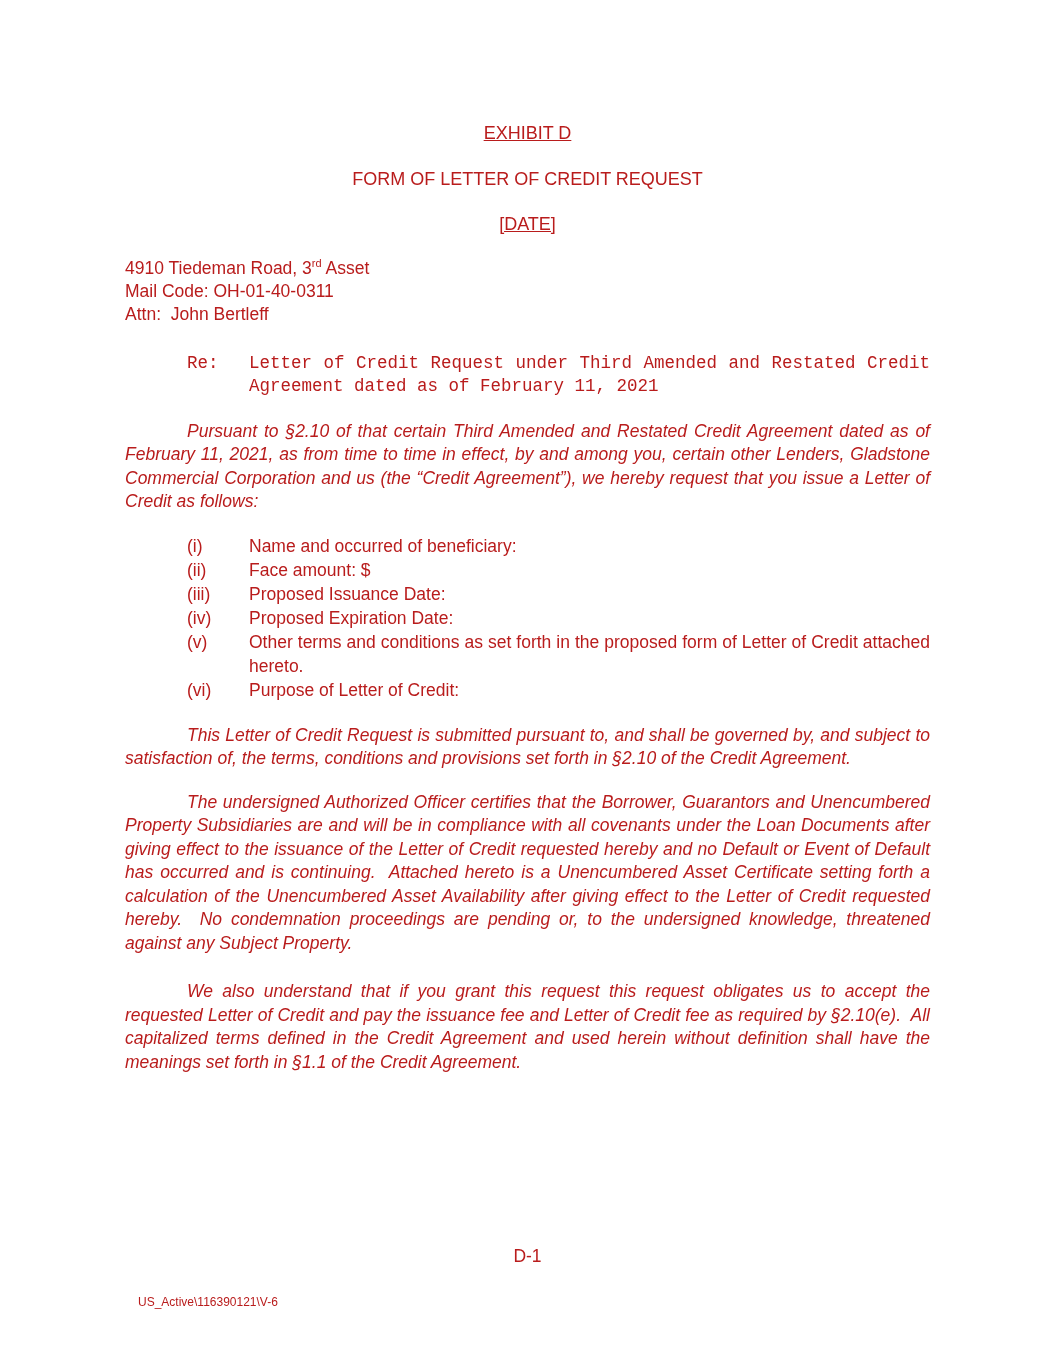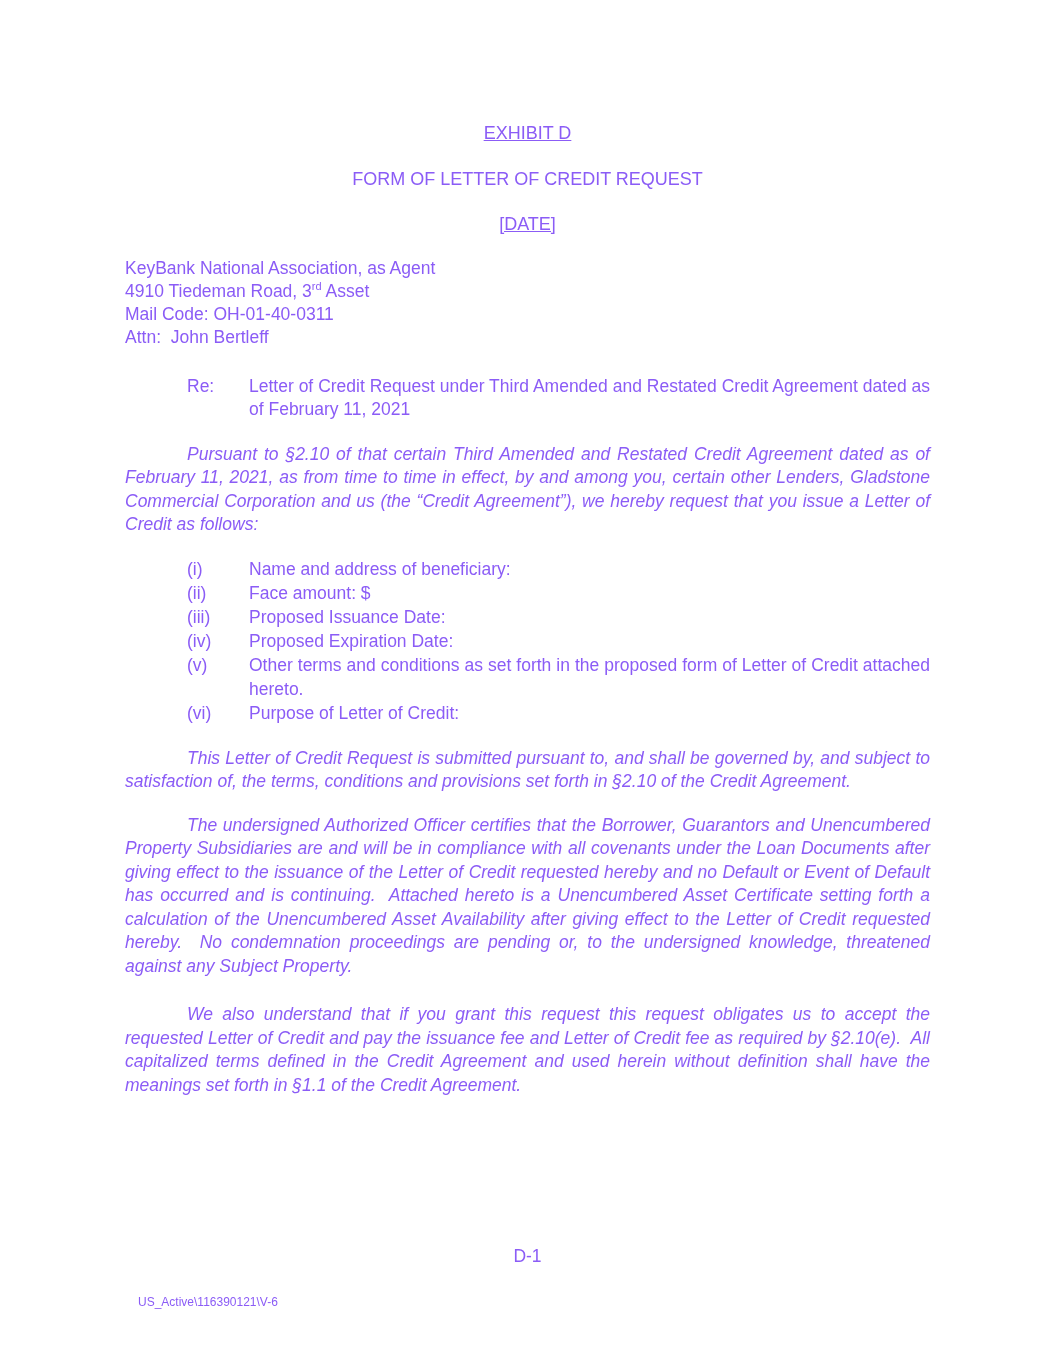--- a/index.html
+++ b/index.html
@@ -2,21 +2,21 @@
 <html><head>
 <meta charset="utf-8">
 <style>
   html, body { margin: 0; padding: 0; background: #e8e8e8; }
   .page {
     position: relative;
     width: 1055px;
     height: 1365px;
     margin: 0 auto;
     background: #ffffff;
-    color: #8b5cf6;
+    color: #b91c1c;
     font-family: "Liberation Sans", "DejaVu Sans", sans-serif;
     font-size: 17.5px;
     line-height: 23.5px;
     box-sizing: border-box;
   }
   .content {
     position: absolute;
     top: 122px;
     left: 125px;
     right: 125px;
@@ -28,20 +28,21 @@
 
   .addr-block { margin: 0 0 26px 0; }
   .addr-line { line-height: 23px; }
   .addr-line sup { font-size: 11px; line-height: 0; }
 
   .re-block {
     position: relative;
     padding-left: 124px;
     text-align: justify;
     margin: 0 0 21px 0;
+    font-family: Liberation Mono, monospace;
   }
   .re-label { position: absolute; left: 62px; top: 0; }
 
   .salutation { margin: 0 0 20px 0; }
 
   .para {
     text-indent: 62px;
     text-align: justify;
     margin: 0 0 22px 0;
     font-style: italic;
@@ -78,38 +79,37 @@
 <body>
 
 <div class="page">
   <div class="content">
 
     <div class="title-line center underline">EXHIBIT D</div>
     <div class="title-line center">FORM OF LETTER OF CREDIT REQUEST</div>
     <div class="date-line center underline">[DATE]</div>
 
     <div class="addr-block">
-      <div class="addr-line">KeyBank National Association, as Agent</div>
       <div class="addr-line"><span>4910 Tiedeman Road, 3</span><sup>rd</sup><span> Asset</span></div>
       <div class="addr-line">Mail Code: OH-01-40-0311</div>
       <div class="addr-line">Attn:&nbsp; John Bertleff</div>
     </div>
 
     <div class="re-block">
       <span class="re-label">Re:</span>
       <span>Letter of Credit Request under Third Amended and Restated Credit Agreement dated as of February 11, 2021</span>
     </div>
 
 
     <p class="para gap-sm">Pursuant to §2.10 of that certain Third Amended and Restated Credit Agreement dated as of February 11, 2021, as from time to time in effect, by and among you, certain other Lenders, Gladstone Commercial Corporation and us (the “Credit Agreement”), we hereby request that you issue a Letter of Credit as follows:</p>
 
     <div class="loc-list">
       <div class="list-item">
         <span class="list-num">(i)</span>
-        <span>Name and address of beneficiary:</span>
+        <span>Name and occurred of beneficiary:</span>
       </div>
       <div class="list-item">
         <span class="list-num">(ii)</span>
         <span>Face amount: $</span>
       </div>
       <div class="list-item">
         <span class="list-num">(iii)</span>
         <span>Proposed Issuance Date:</span>
       </div>
       <div class="list-item">

